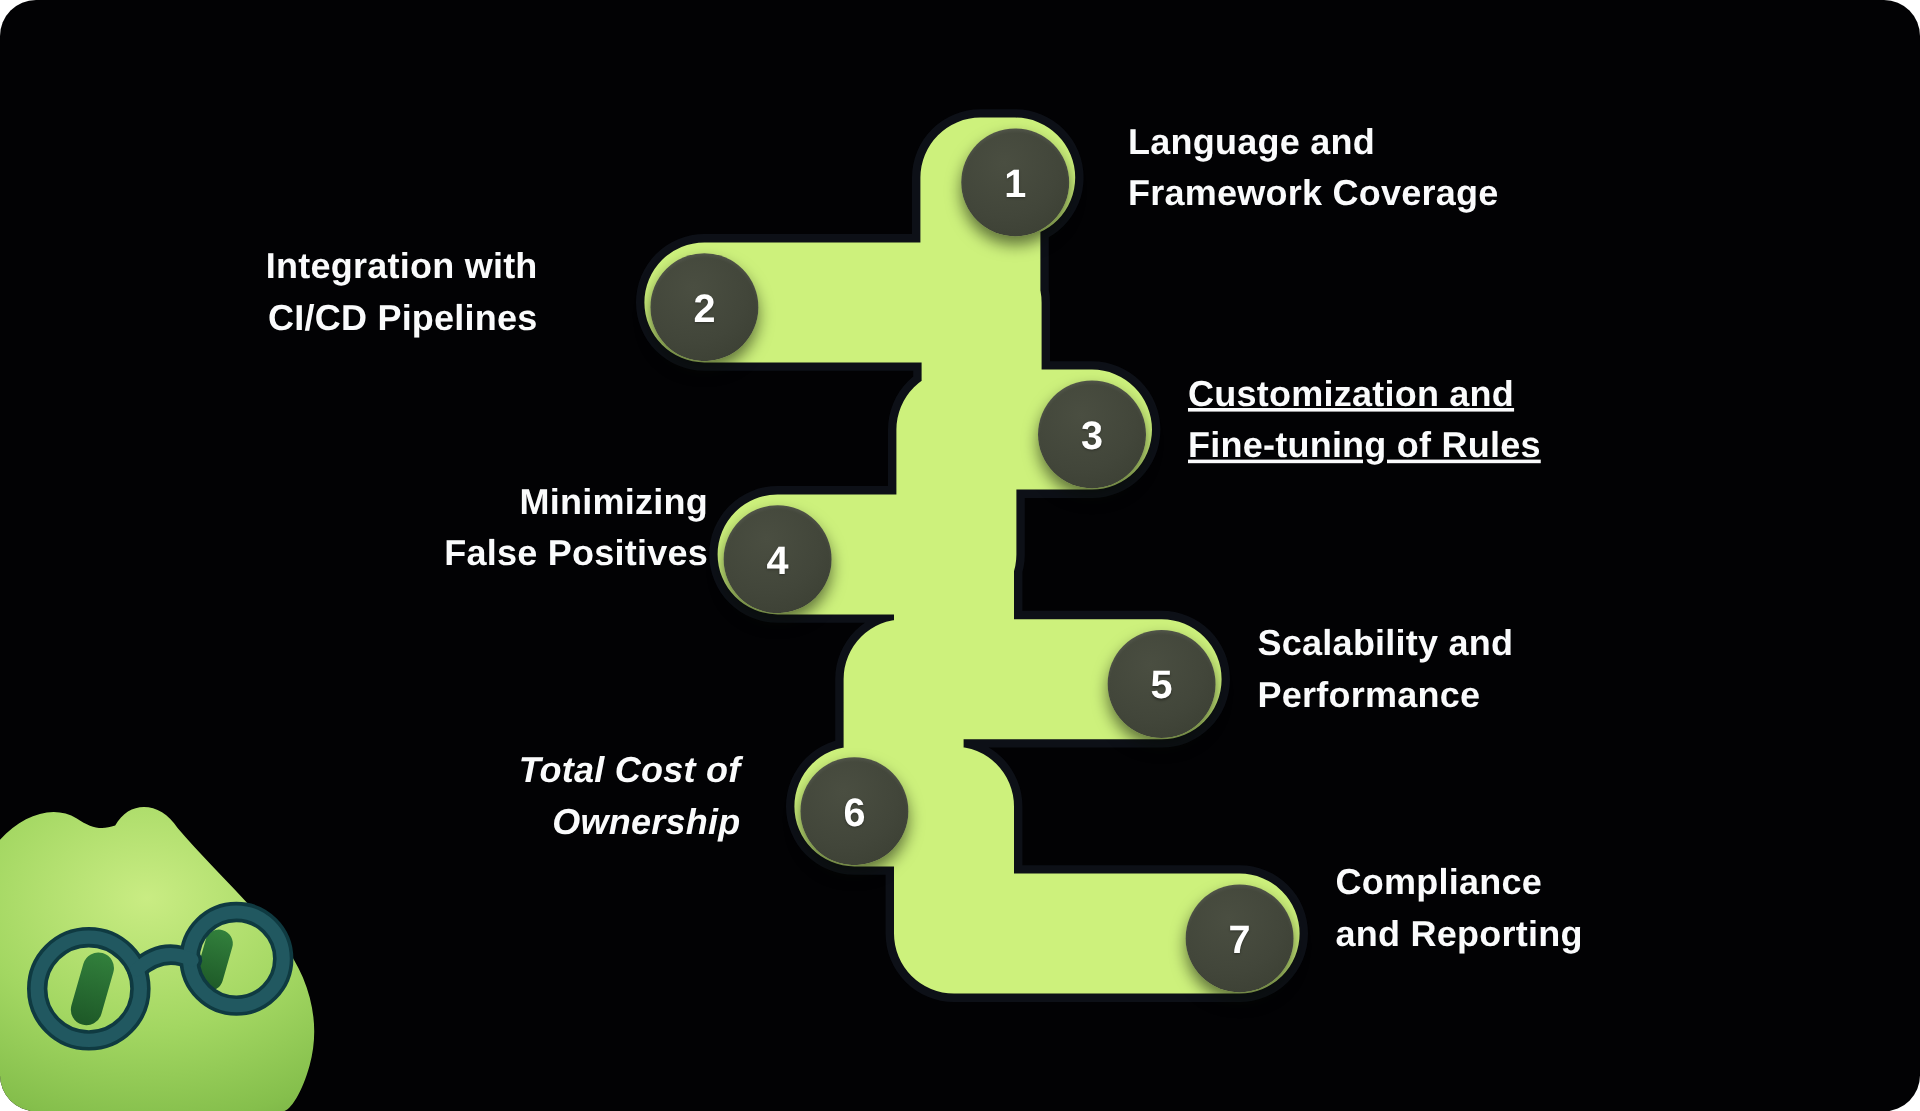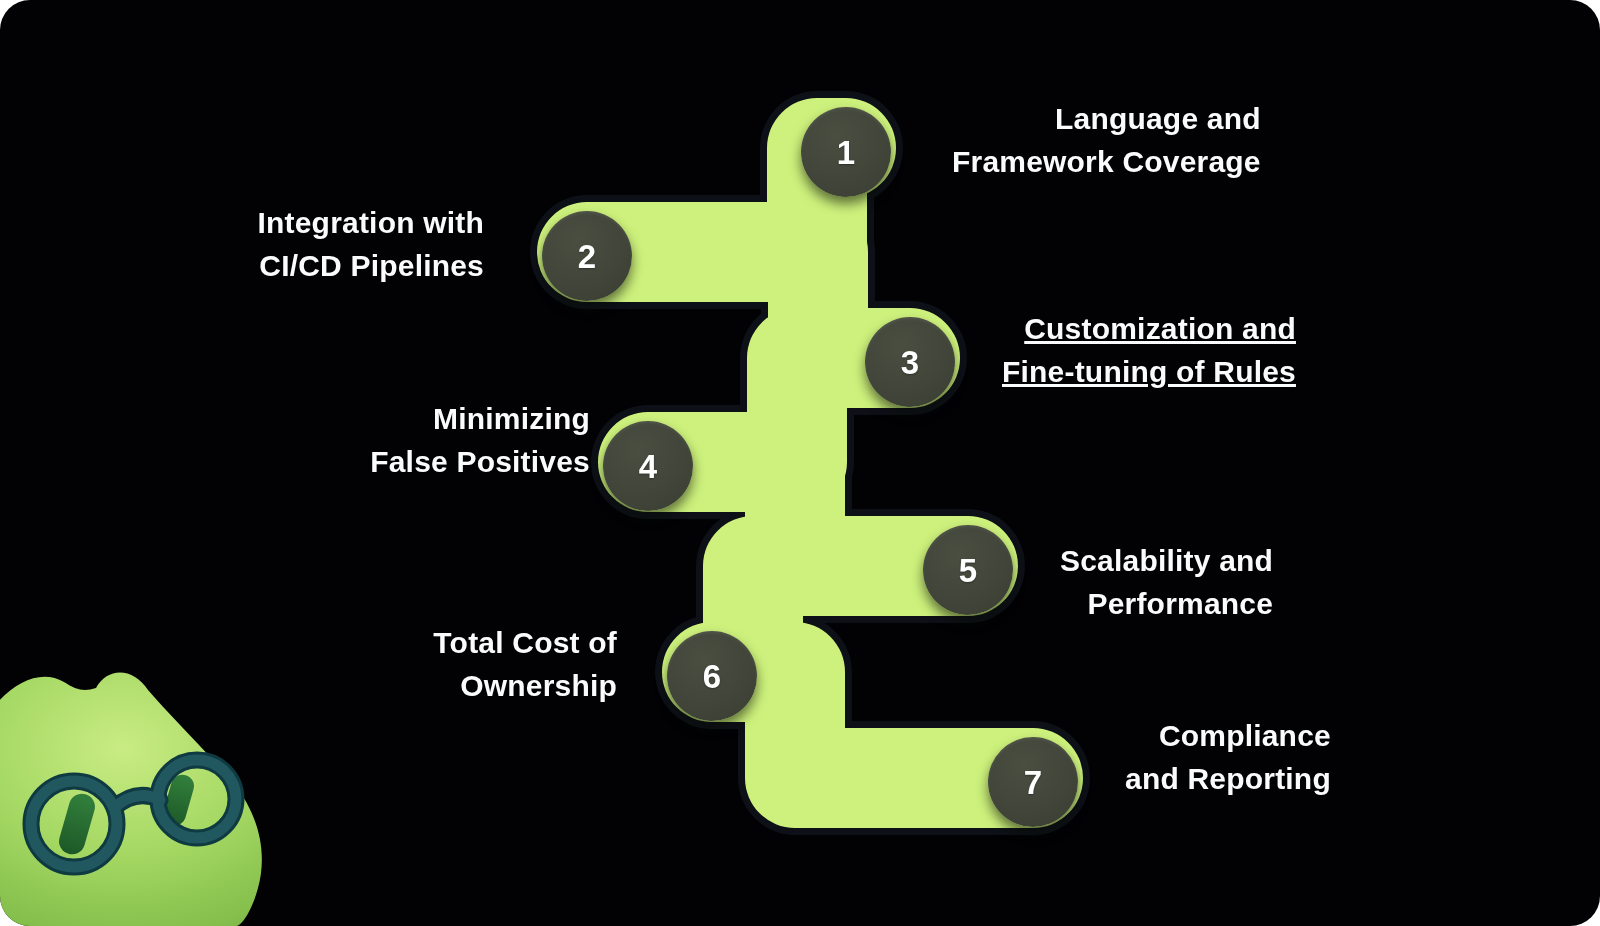--- a/index.html
+++ b/index.html
@@ -28,21 +28,21 @@
     display:flex;align-items:center;justify-content:center;
   }
   .step-number{
     color:var(--num);font-size:33px;font-weight:700;line-height:1;
     text-shadow:0 1px 2px rgba(0,0,0,0.35);
   }
   .step-label{
     position:absolute;color:var(--text);font-size:30px;font-weight:700;
     line-height:43px;white-space:pre-line;letter-spacing:0.2px;
   }
-  .label-right{text-align:right;margin-left:12px;}
+  .label-right{text-align:left;}
   .label-left{text-align:right;}
 </style>
 </head>
 <body>
 
 <div class="card">
 
   <svg class="snake-svg" viewBox="0 0 1600 926">
     <defs>
       <radialGradient id="headGrad" cx="0.58" cy="0.30" r="0.95">
@@ -88,41 +88,41 @@
 
   <div id="steps-root">
       <div class="step-circle" style="left: 801px; top: 107px;">
         <span class="step-number">1</span>
       </div>
       <div class="step-label label-right" style="left: 940px; top: 97px;">Language and
 Framework Coverage</div>
       <div class="step-circle" style="left: 542px; top: 211px;">
         <span class="step-number">2</span>
       </div>
-      <div class="step-label label-left" style="right: 1116px; top: 201px; margin-left: 36px;">Integration with
+      <div class="step-label label-left" style="right: 1152px; top: 201px; margin-left: 36px;">Integration with
 CI/CD Pipelines</div>
       <div class="step-circle" style="left: 865px; top: 317px;">
         <span class="step-number">3</span>
       </div>
       <div class="step-label label-right" style="left: 990px; top: 307px; text-decoration: underline;">Customization and
 Fine-tuning of Rules</div>
       <div class="step-circle" style="left: 603px; top: 421px;">
         <span class="step-number">4</span>
       </div>
       <div class="step-label label-left" style="right: 1010px; top: 397px;">Minimizing
 False Positives</div>
       <div class="step-circle" style="left: 923px; top: 525px;">
         <span class="step-number">5</span>
       </div>
-      <div class="step-label label-right" style="left: 1048px; top: 539px;">Scalability and
+      <div class="step-label label-right" style="left: 1048px; top: 515px;">Scalability and
 Performance</div>
       <div class="step-circle" style="left: 667px; top: 631px;">
         <span class="step-number">6</span>
       </div>
-      <div class="step-label label-left" style="right: 983px; top: 621px;">Total Cost of
+      <div class="step-label label-left" style="right: 983px; top: 621px; font-style: italic;">Total Cost of
 Ownership</div>
       <div class="step-circle" style="left: 988px; top: 737px;">
         <span class="step-number">7</span>
       </div>
       <div class="step-label label-right" style="left: 1113px; top: 714px;">Compliance
 and Reporting</div>
     </div>
 
 </div>
 

